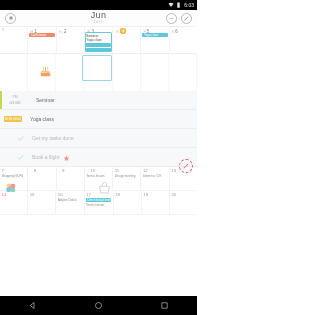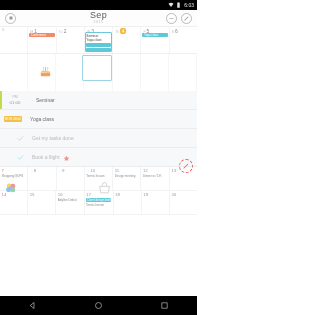--- a/index.html
+++ b/index.html
@@ -150,21 +150,21 @@
     <span class="sb-time">6:03</span>
   </div>
 
   <div class="appbar">
     <div class="circ-btn">
       <svg width="6" height="6" viewBox="0 0 24 24">
           <rect x="6" y="6" width="12" height="12" fill="#9a9a9a"></rect>
         </svg>
     </div>
     <div class="appbar-title">
-      <div class="m">Sep</div>
+      <div class="m">Jun</div>
       <div class="y">2015</div>
     </div>
     <div class="appbar-right">
       <div class="circ-btn">
         <svg width="7" height="7" viewBox="0 0 24 24">
             <rect x="5" y="11" width="14" height="2" fill="#9a9a9a"></rect>
           </svg>
       </div>
       <div class="circ-btn">
         <svg width="7" height="7" viewBox="0 0 24 24">

